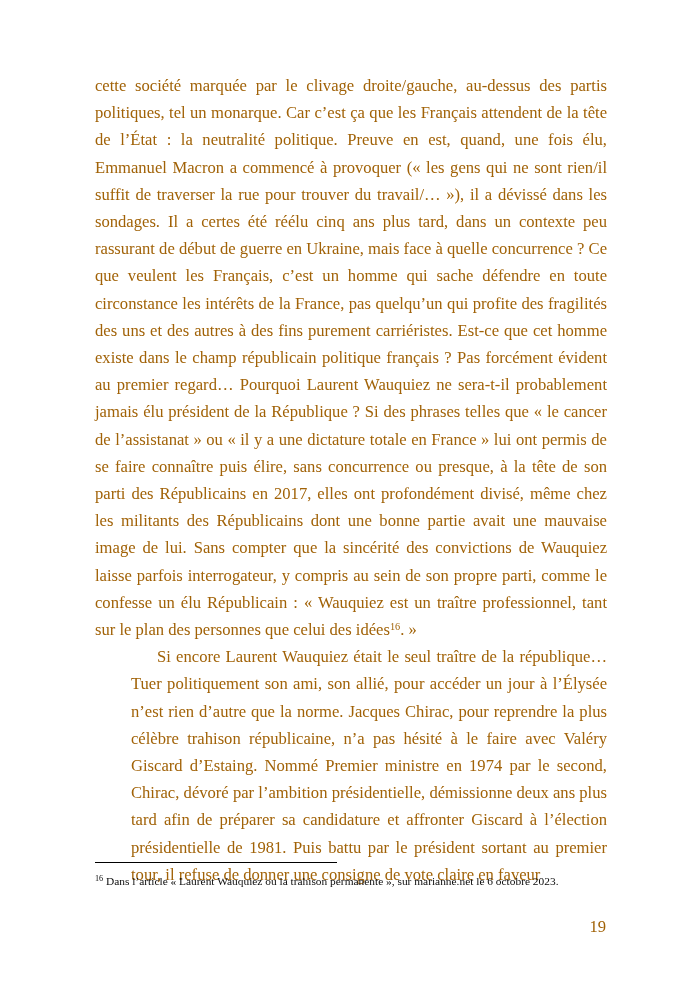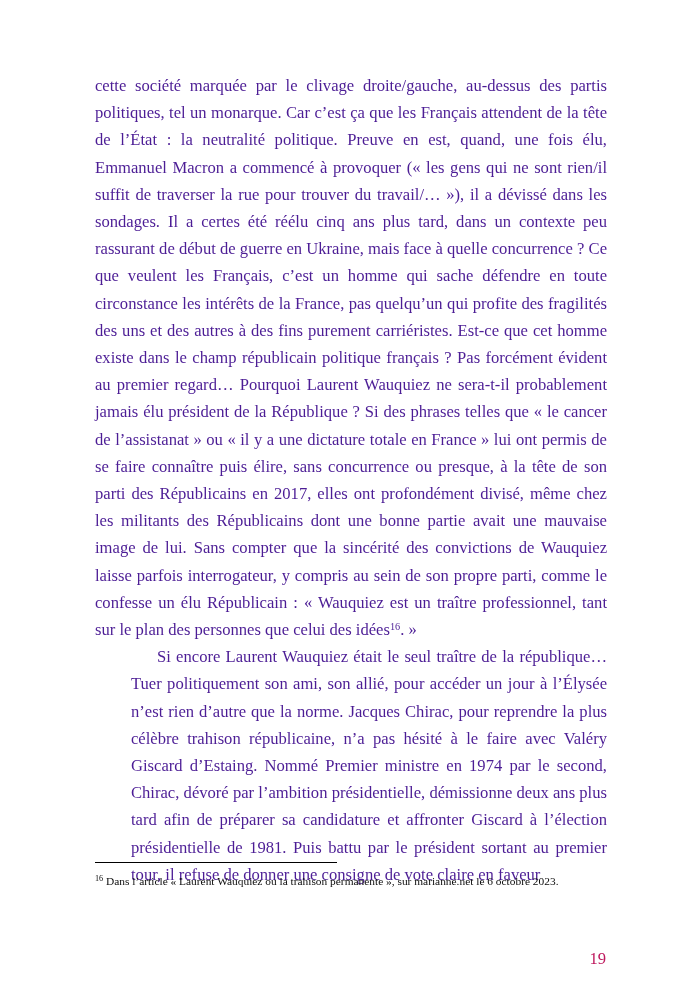--- a/index.html
+++ b/index.html
@@ -27,21 +27,21 @@
     width: 512px;
   }
   .body-par {
     margin: 0;
     font-size: 16.6px;
     line-height: 27.2px;
     text-align: justify;
     text-justify: inter-word;
     hyphens: none;
     word-spacing: normal;
-    color: #4c1d95;
+    color: #a16207;
   }
   .body-par.indented {
     text-indent: 26px;
     margin-left: 36px;
   }
   sup.fn-ref {
     font-size: 0.62em;
     vertical-align: 0.52em;
     line-height: 0;
   }
@@ -70,23 +70,22 @@
     font-size: 0.72em;
     vertical-align: 0.48em;
     line-height: 0;
   }
   .page-number {
     position: absolute;
     right: 94px;
     top: 916px;
     font-size: 16.6px;
     line-height: 22px;
-    color: #be185d;
+    color: #a16207;
     text-align: left;
-    margin-top: 32px;
   }
 </style>
 </head>
 <body>
 
 <div class="page">
 
   <div class="text-block">
 
     <p class="body-par"><span>cette société marquée par le clivage droite/gauche, au-dessus des partis politiques, tel un monarque. Car c’est ça que les Français attendent de la tête de l’État : la neutralité politique. Preuve en est, quand, une fois élu, Emmanuel Macron a commencé à provoquer (« les gens qui ne sont rien/il suffit de traverser la rue pour trouver du travail/… »), il a dévissé dans les sondages. Il a certes été réélu cinq ans plus tard, dans un contexte peu rassurant de début de guerre en Ukraine, mais face à quelle concurrence ? Ce que veulent les Français, c’est un homme qui sache défendre en toute circonstance les intérêts de la France, pas quelqu’un qui profite des fragilités des uns et des autres à des fins purement carriéristes. Est-ce que cet homme existe dans le champ républicain politique français ? Pas forcément évident au premier regard… Pourquoi Laurent Wauquiez ne sera-t-il probablement jamais élu président de la République ? Si des phrases telles que « le cancer de l’assistanat » ou « il y a une dictature totale en France » lui ont permis de se faire connaître puis élire, sans concurrence ou presque, à la tête de son parti des Républicains en 2017, elles ont profondément divisé, même chez les militants des Républicains dont une bonne partie avait une mauvaise image de lui. Sans compter que la sincérité des convictions de Wauquiez laisse parfois interrogateur, y compris au sein de son propre parti, comme le confesse un élu Républicain : « Wauquiez est un traître professionnel, tant sur le plan des personnes que celui des idées</span><sup class="fn-ref">16</sup><span>. »</span></p>

